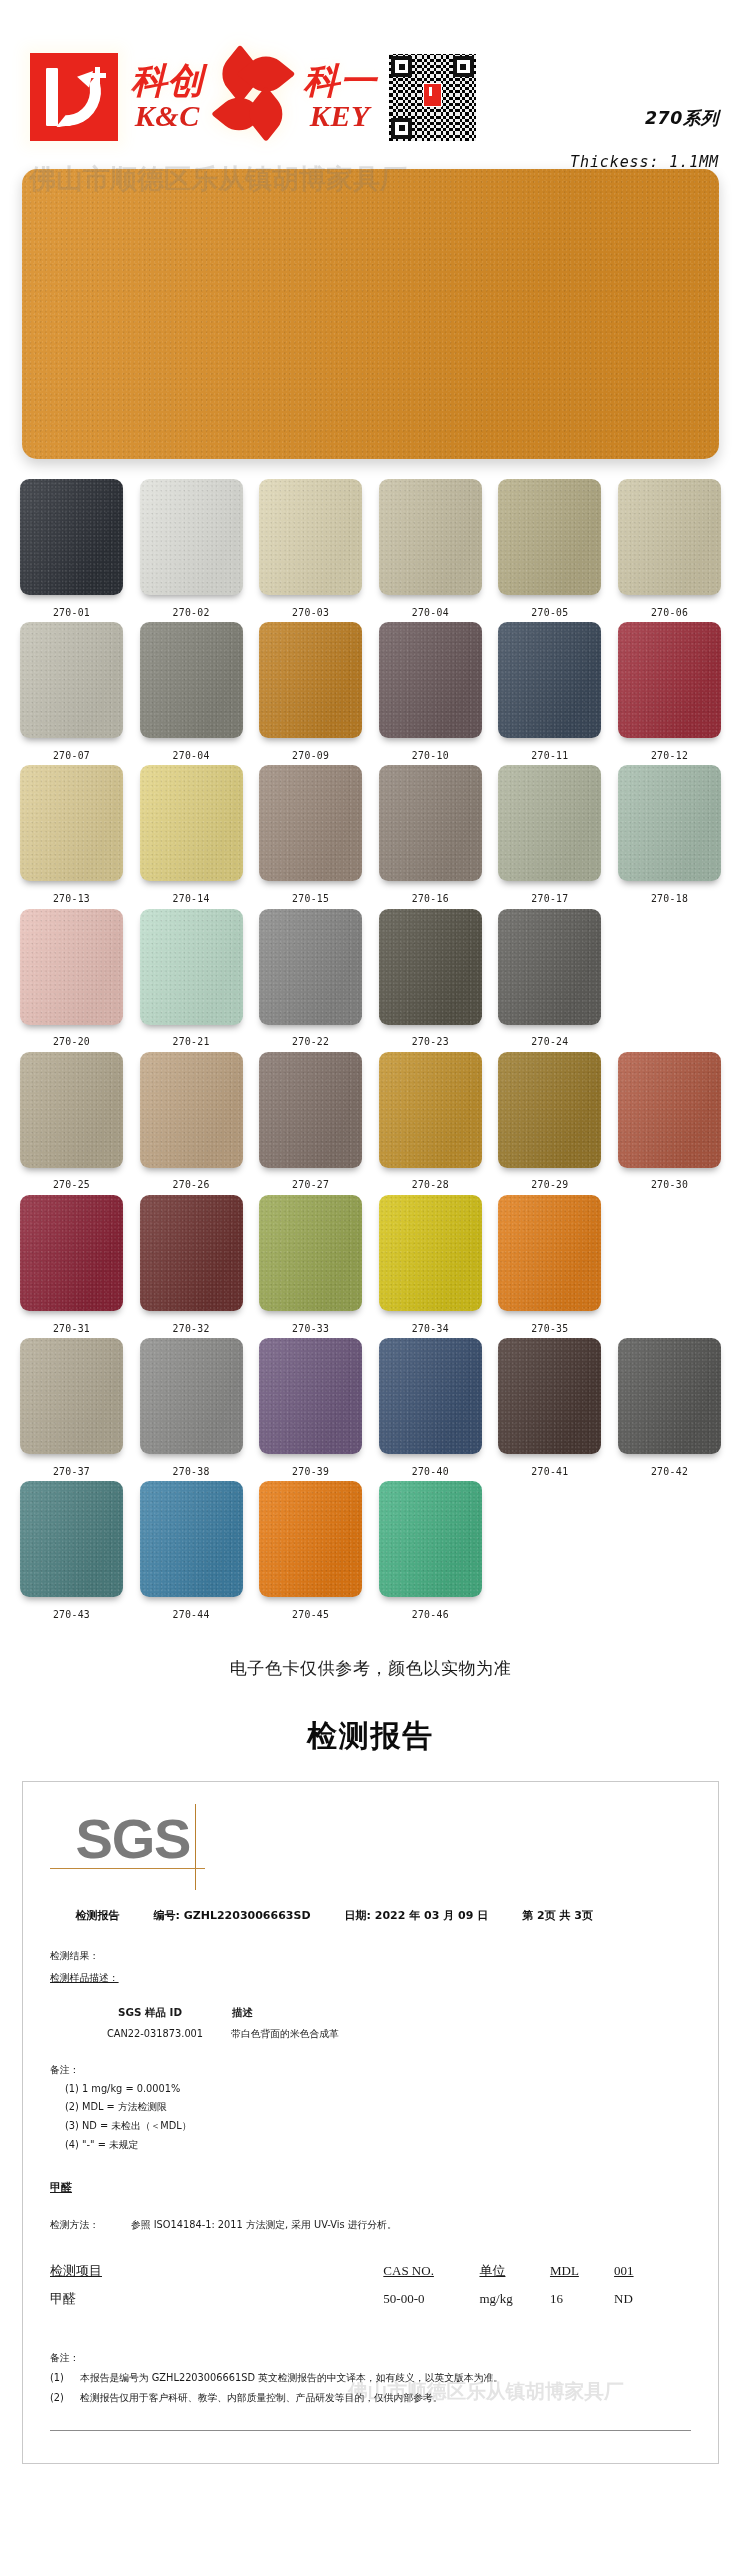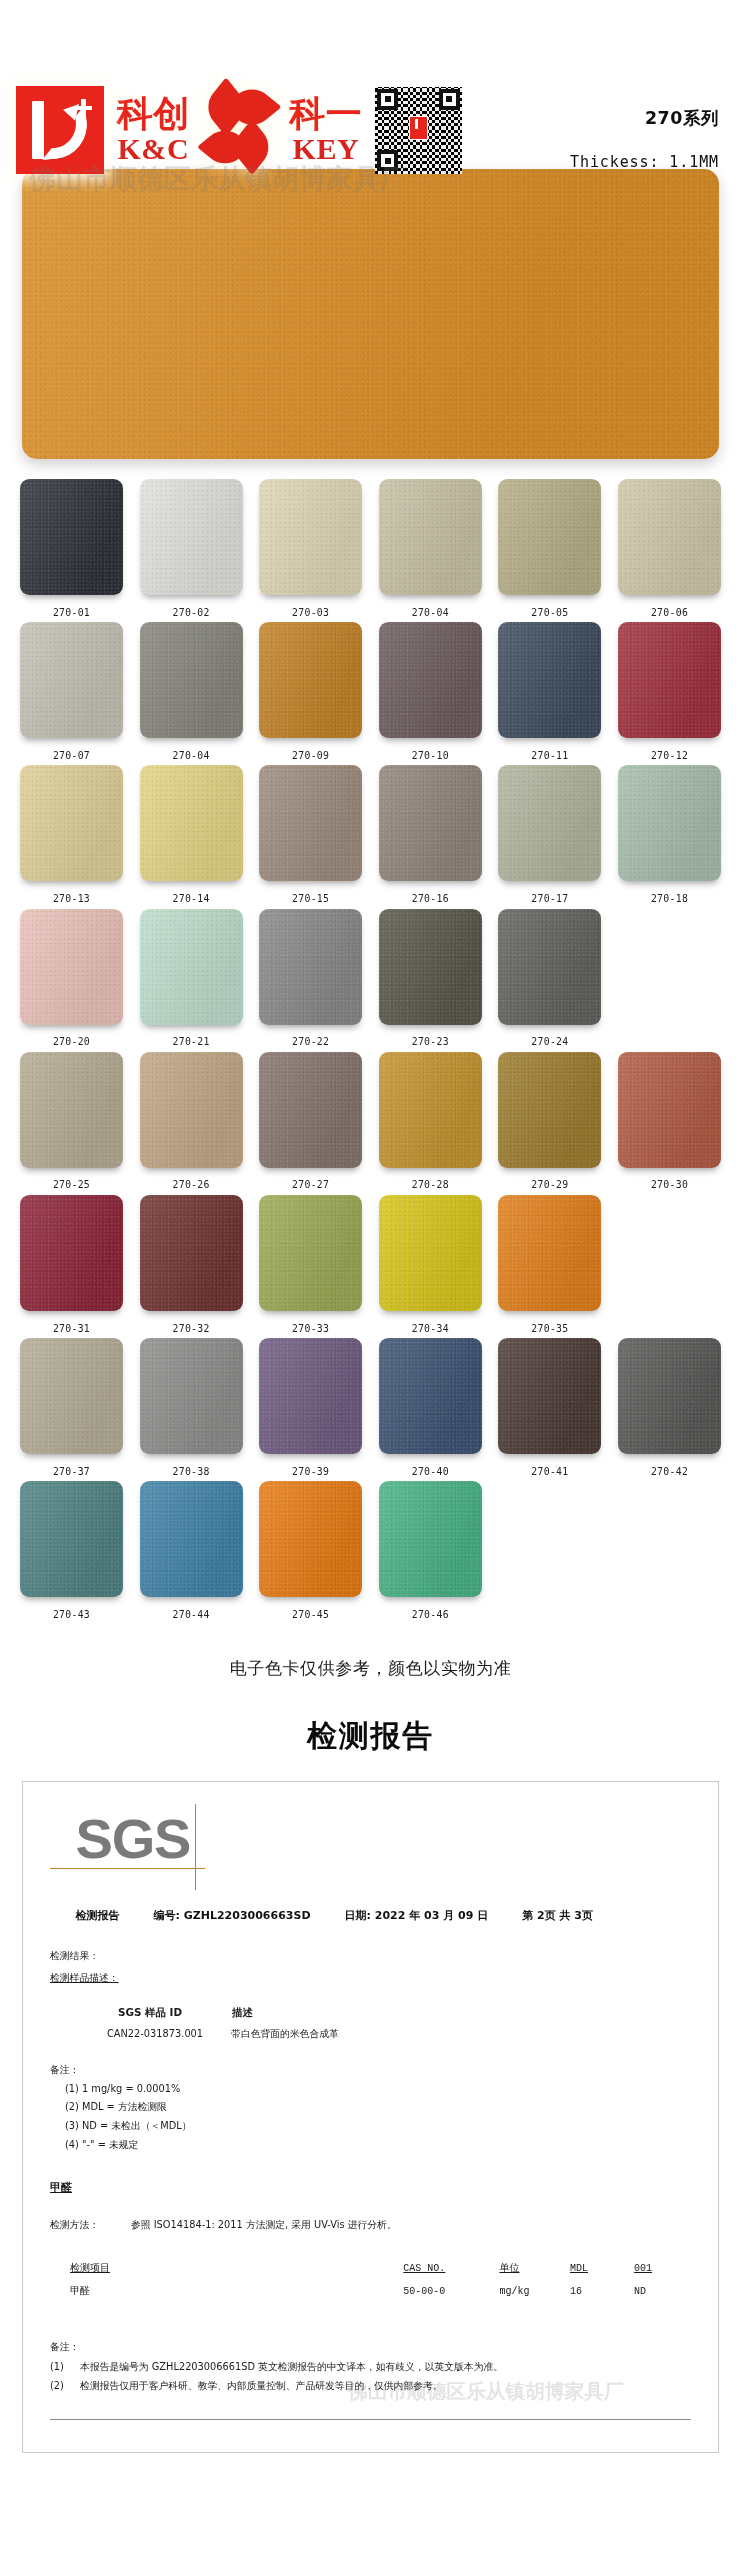--- a/index.html
+++ b/index.html
@@ -9,23 +9,24 @@
     font-family: "Liberation Sans", "DejaVu Sans", sans-serif;
     color: #1a1a1a;
     position: relative;
     overflow-x: hidden;
   }
 
   
   .header {
     position: relative;
     height: 174px;
-    padding: 16px 22px 0 16px;
+    padding: 16px 22px 0 30px;
     display: flex;
-    align-items: flex-end;
+    align-items: center;
+    font-style: italic;
   }
   .brand-row {
     display: flex;
     align-items: center;
     gap: 12.7px;
     margin-top: 4.6px;
   }
   .kc-mark {
     width: 88px; height: 88px;
     background: #e8251c;
@@ -298,23 +299,22 @@
   .method-row {
     margin-top: 17.4px;
     display: flex; gap: 32px;
   }
   .method-row .mk { white-space: nowrap; }
 
   table.result {
     margin-top: 23px;
     width: 100%;
     border-collapse: collapse;
-    font-family: Liberation Mono, monospace;
-    font-size: 10px;
-    margin-left: 20px;
+    font-family: Liberation Serif, serif;
+    font-size: 13px;
   }
   table.result th {
     text-align: left;
     font-weight: normal;
     text-decoration: underline;
     padding: 1.2px 0;
     white-space: nowrap;
   }
   table.result td { padding: 2.3px 0; white-space: nowrap; }
   table.result th:nth-child(1), table.result td:nth-child(1) { width: 52%; }

